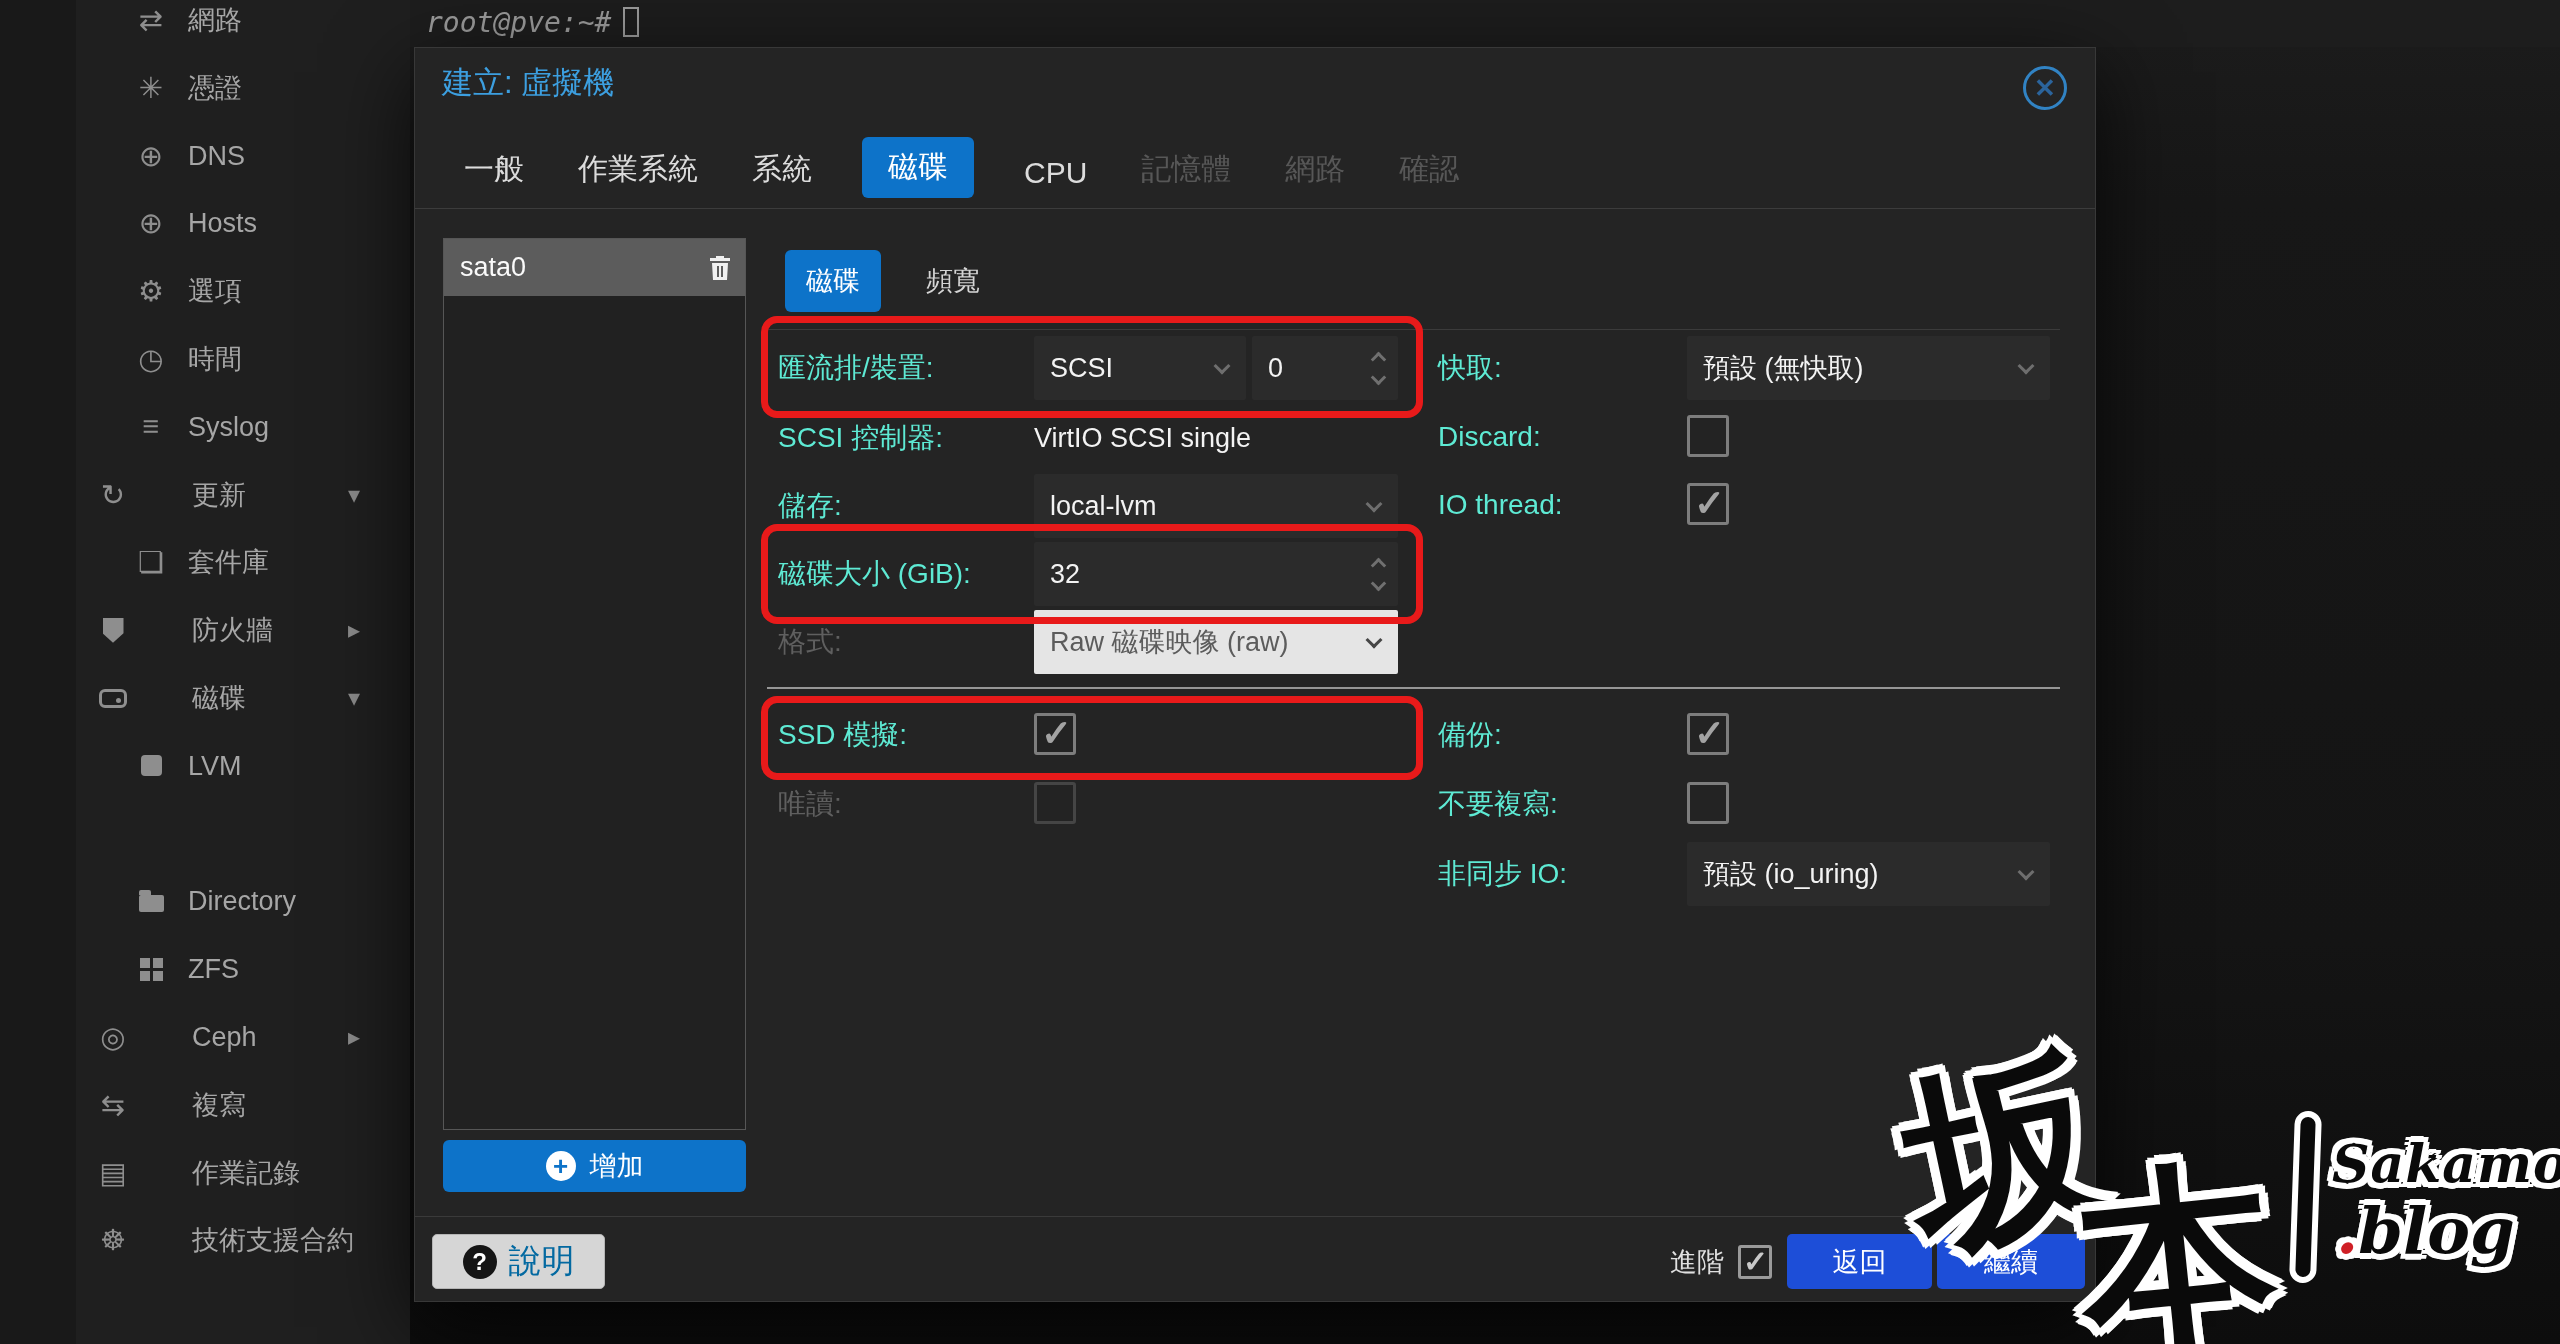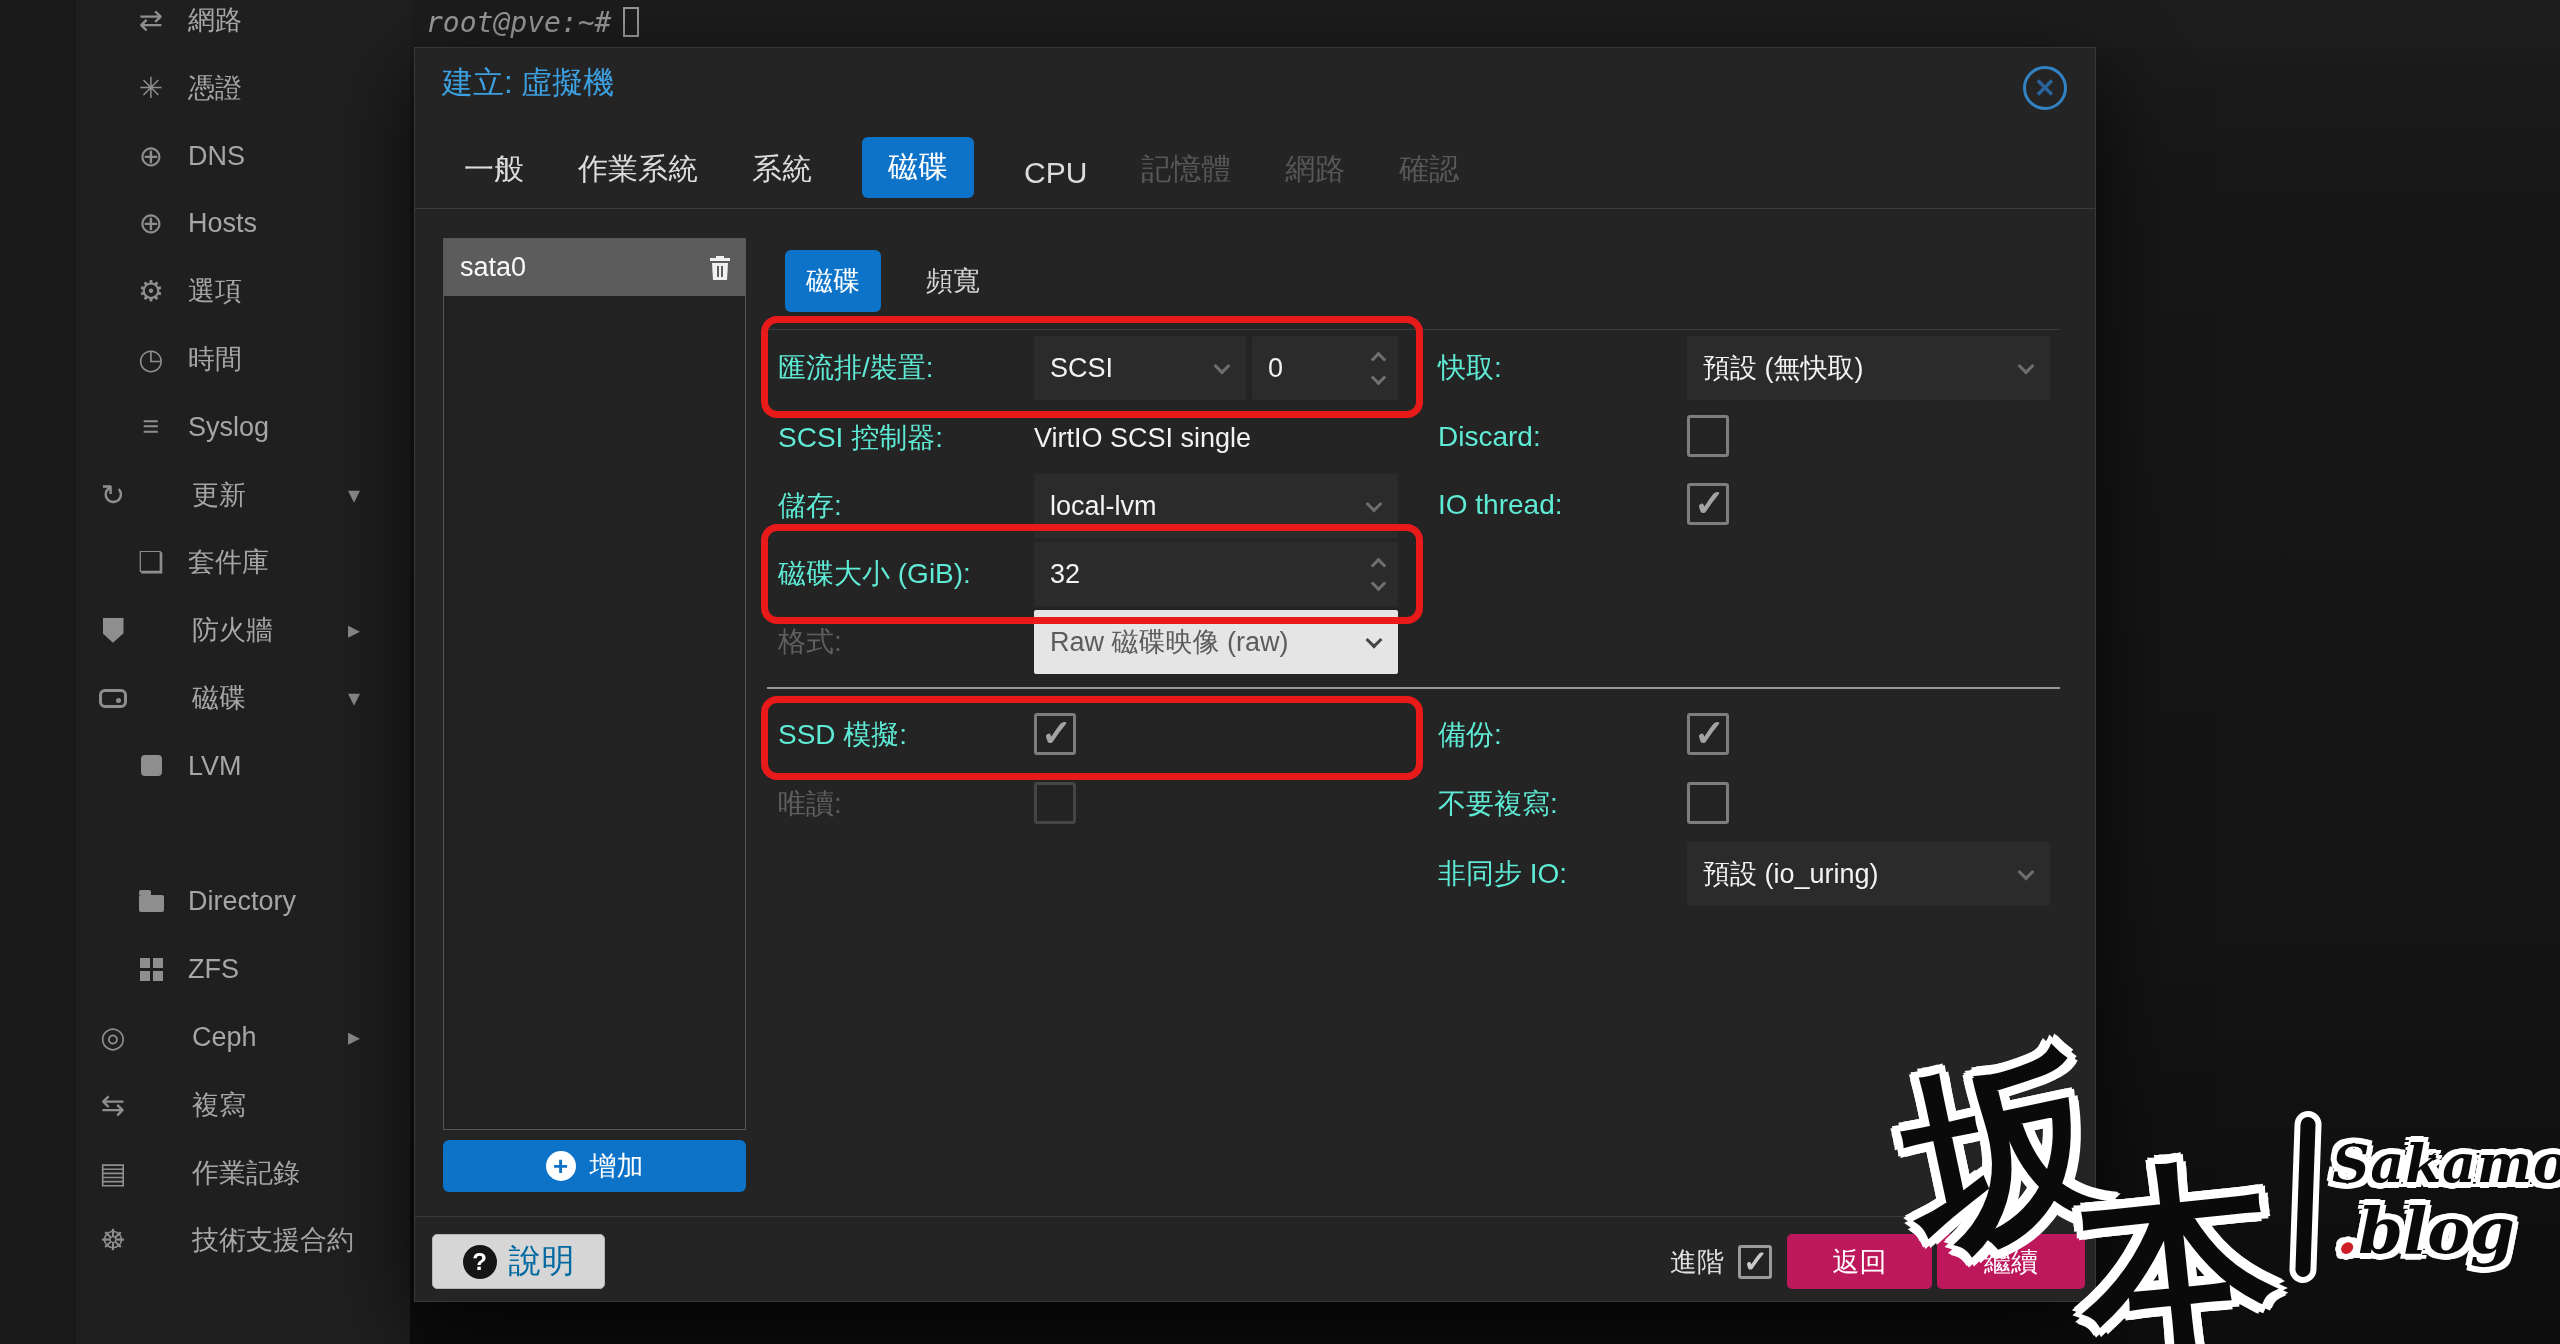--- a/index.html
+++ b/index.html
@@ -97,21 +97,21 @@
 
   
   .ftr-divider { position:absolute; left:0; top:1168px; width:100%; height:1px; background:#3a3a3a; }
   .help-btn { position:absolute; left:17px; top:1186px; width:173px; height:55px; background:#d6d6d6; border:1px solid #b5b5b5;
               border-radius:5px; display:flex; align-items:center; justify-content:center; gap:12px; cursor:pointer; }
   .q-icon { width:34px; height:34px; background:#151515; border-radius:50%; color:#fff; font-size:24px; font-weight:bold;
             display:flex; align-items:center; justify-content:center; }
   .help-label { font-size:33px; color:#0369a1;text-align:center; }
   .adv-wrap { position:absolute; left:1255px; top:1186px; height:55px; display:flex; align-items:center; gap:14px; }
   .adv-label { font-size:27px; color:#e0e0e0; }
-  .btn-blue { position:absolute; top:1186px; height:55px; background:#be185d; border-radius:5px; color:#fff;
+  .btn-blue { position:absolute; top:1186px; height:55px; background:#1d4ed8; border-radius:5px; color:#fff;
               font-size:27px; display:flex; align-items:center; justify-content:center; cursor:pointer; }
   .back-btn { left:1372px; width:145px; } .next-btn { left:1522px; width:148px; }
 
   
   .wm { position:absolute; left:1900px; top:1055px; width:660px; height:300px; z-index:50; pointer-events:none;
         font-family:"DejaVu Serif",serif; }
   .ow-b { text-shadow:-7px -7px 0 #fff,7px -7px 0 #fff,-7px 7px 0 #fff,7px 7px 0 #fff,
           -9px 0 0 #fff,9px 0 0 #fff,0 -9px 0 #fff,0 9px 0 #fff,
           -5px 9px 0 #fff,5px -9px 0 #fff,9px 5px 0 #fff,-9px -5px 0 #fff; }
   .ow-s { text-shadow:-5px -5px 0 #fff,5px -5px 0 #fff,-5px 5px 0 #fff,5px 5px 0 #fff,

